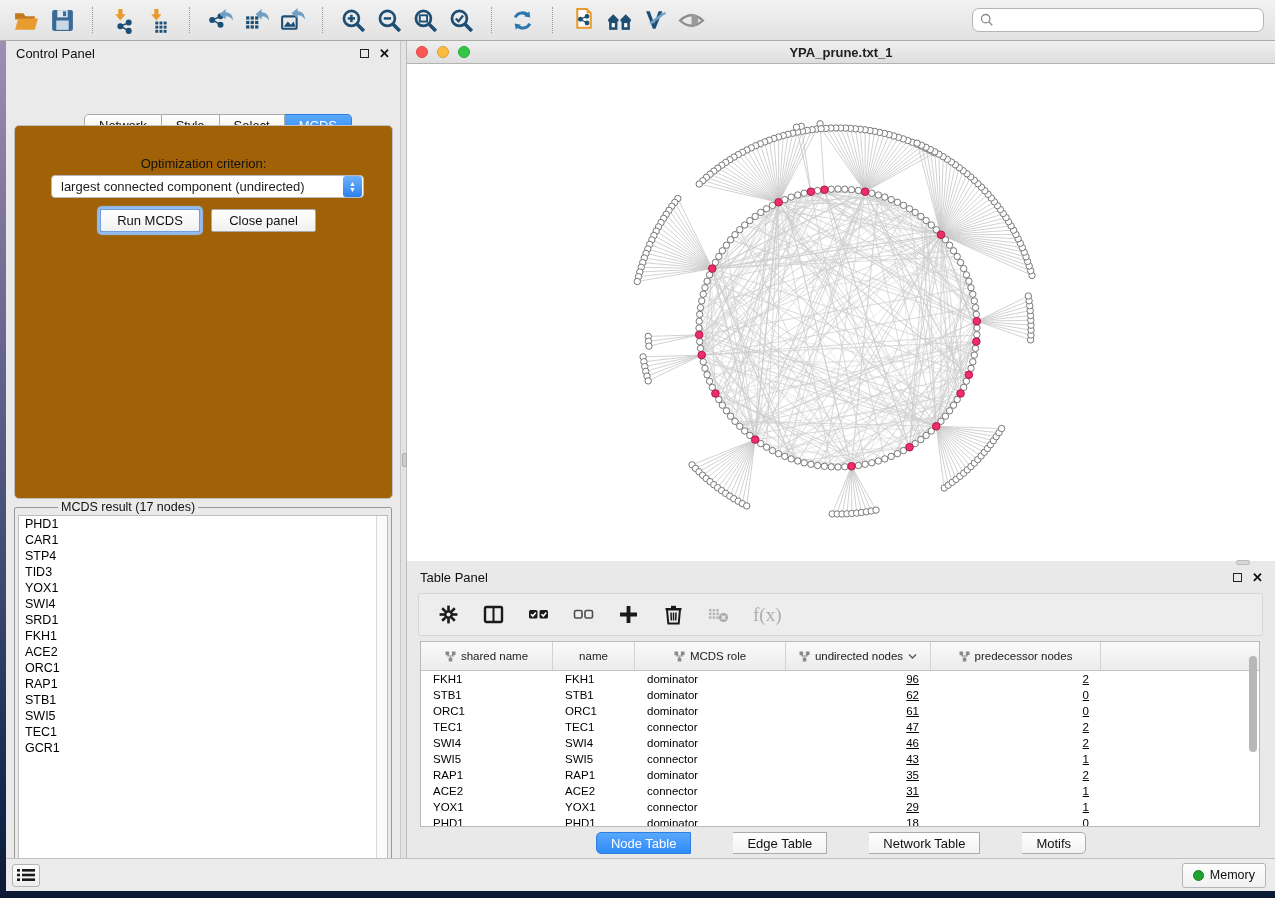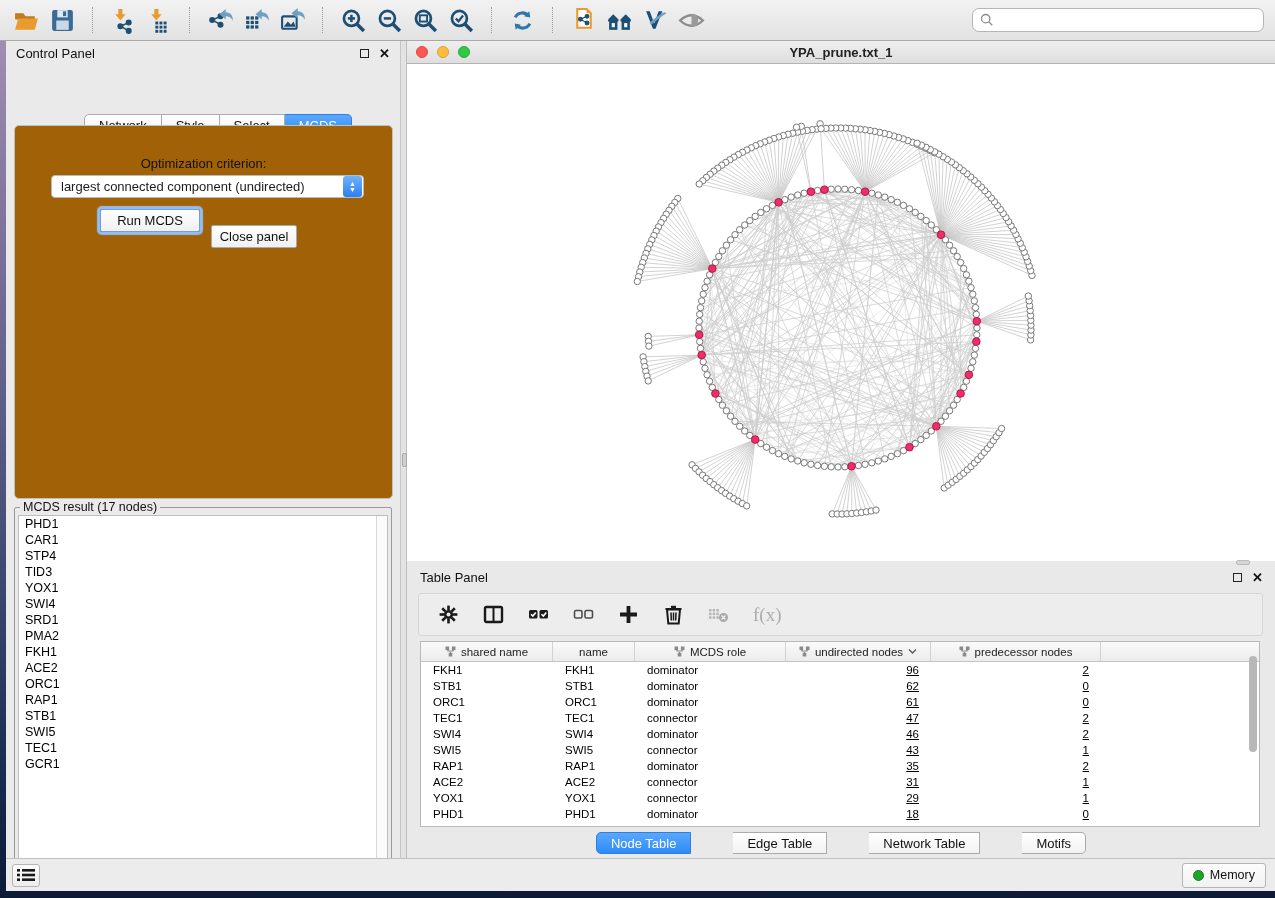--- a/index.html
+++ b/index.html
@@ -48,23 +48,23 @@
 
   #cp-card { left:8px; top:84px; width:379px; height:374px; background:#a16207; border:1px solid #c0c0c0; border-radius:5px; }
   #opt-label { width:100%; text-align:center; top:30px; font-size:13px; color:#111; }
   #opt-select { left:36px; top:49px; width:313px; height:23px; background:#fff; border:1px solid #b9b9b9; border-radius:4px;
     display:flex; align-items:center; padding-left:9px; font-size:13px; }
   #opt-stepper { margin-left:auto; width:19px; height:21px; border-radius:3px; background:linear-gradient(#6fb3fb,#2d7ff2);
     display:flex; flex-direction:column; align-items:center; justify-content:center; color:#fff; font-size:7px; line-height:6px; margin-right:1px;}
   .btn { background:linear-gradient(#ffffff,#f0f0f0); border:1px solid #a9a9a9; border-radius:2px; height:23px;
     font-size:13px; display:flex; align-items:center; justify-content:center; color:#111; }
   #run-btn { left:85px; top:83px; width:100px; box-shadow:0 0 1px 3px #93bdf0; border-color:#6f9fdc; }
-  #closepanel-btn { left:196px; top:83px; width:86px;margin-top:16px; }
-
-  #mcds-fieldset { left:8px; top:459px; width:378px; height:378px; border:1px solid #9a9a9a; border-radius:2px; }
+  #closepanel-btn { left:196px; top:83px; width:105px; }
+
+  #mcds-fieldset { left:8px; top:459px; width:378px; height:378px; border:1px solid #9a9a9a; border-radius:2px;padding-left:38px; }
   #mcds-fieldset legend { font-size:12.5px; padding:0 3px; margin-left:5px; color:#111; }
   #mcds-list { position:absolute; left:3px; right:3px; top:1px; bottom:3px; background:#fff; border:1px solid #bdbdbd; overflow:hidden; }
   #mcds-scroll { position:absolute; right:0; top:0; bottom:0; width:11px; border-left:1px solid #d8d8d8; background:#fbfbfb; }
   .mcds-item { font-size:12.5px; line-height:16px; padding-left:6px; color:#000; }
 
   
   #v-split { left:395px; top:0; width:6px; height:817px; background:#e3e3e3; border-right:1px solid #bdbdbd; }
   #v-split-handle { left:396px; top:412px; width:5px; height:14px; background:#cfcfcf; border:1px solid #aaa; border-radius:2px;}
   #h-split-handle { left:829px; top:519px; width:14px; height:5px; background:#d6d6d6; border:1px solid #bbb; border-radius:2px;}
 
@@ -78,21 +78,21 @@
 
   
   #table-panel { left:0; top:524px; width:868px; height:293px; background:#e9e9e9; }
   #tp-toolbar { left:11px; top:28px; width:845px; height:43px; background:#ededed; border:1px solid #d6d6d6; border-radius:3px;
     display:flex; align-items:center; gap:24px; padding-left:19px; }
   .tpt-btn { display:flex; align-items:center; justify-content:center; }
   .tpt-btn svg { width:21px; height:21px; }
   #fx-label { font-family:"Liberation Serif", serif; font-size:19px; color:#adadad; }
 
   #node-table { left:13px; top:76px; width:840px; height:186px; background:#fff; border:1px solid #b9b9b9; overflow:hidden; }
-  #nt-header { display:flex; height:20px; background:linear-gradient(#fafafa,#ececec); border-bottom:1px solid #c4c4c4; }
+  #nt-header { display:flex; height:29px; background:linear-gradient(#fafafa,#ececec); border-bottom:1px solid #c4c4c4; }
   .nt-th { display:flex; align-items:center; justify-content:center; gap:5px; font-size:11.5px; color:#222;
     border-right:1px solid #d2d2d2; position:relative; }
   .nt-th .colico { width:11px; height:11px; }
   .nt-row { display:flex; height:16px; align-items:center; }
   .nt-td { font-size:11.5px; color:#000; padding:0 12px; overflow:hidden; white-space:nowrap; }
   .num { text-align:right;text-decoration:underline; }
   #nt-scroll { position:absolute; right:2px; top:14px; width:8px; height:96px; background:#b8b8b8; border-radius:4px; }
 
   #tp-tabs { position:absolute; left:0; right:0; top:267px; display:flex; justify-content:center;gap:42px; }
 
@@ -327,21 +327,20 @@
       <legend>MCDS result (17 nodes)</legend>
       <div id="mcds-list">
         <div id="mcds-items">
             <div class="mcds-item">PHD1</div>
             <div class="mcds-item">CAR1</div>
             <div class="mcds-item">STP4</div>
             <div class="mcds-item">TID3</div>
             <div class="mcds-item">YOX1</div>
             <div class="mcds-item">SWI4</div>
             <div class="mcds-item">SRD1</div>
-            <div class="mcds-item">PMA2</div>
             <div class="mcds-item">FKH1</div>
             <div class="mcds-item">ACE2</div>
             <div class="mcds-item">ORC1</div>
             <div class="mcds-item">RAP1</div>
             <div class="mcds-item">STB1</div>
             <div class="mcds-item">SWI5</div>
             <div class="mcds-item">TEC1</div>
             <div class="mcds-item">GCR1</div>
           </div>
         <div id="mcds-scroll"></div>

